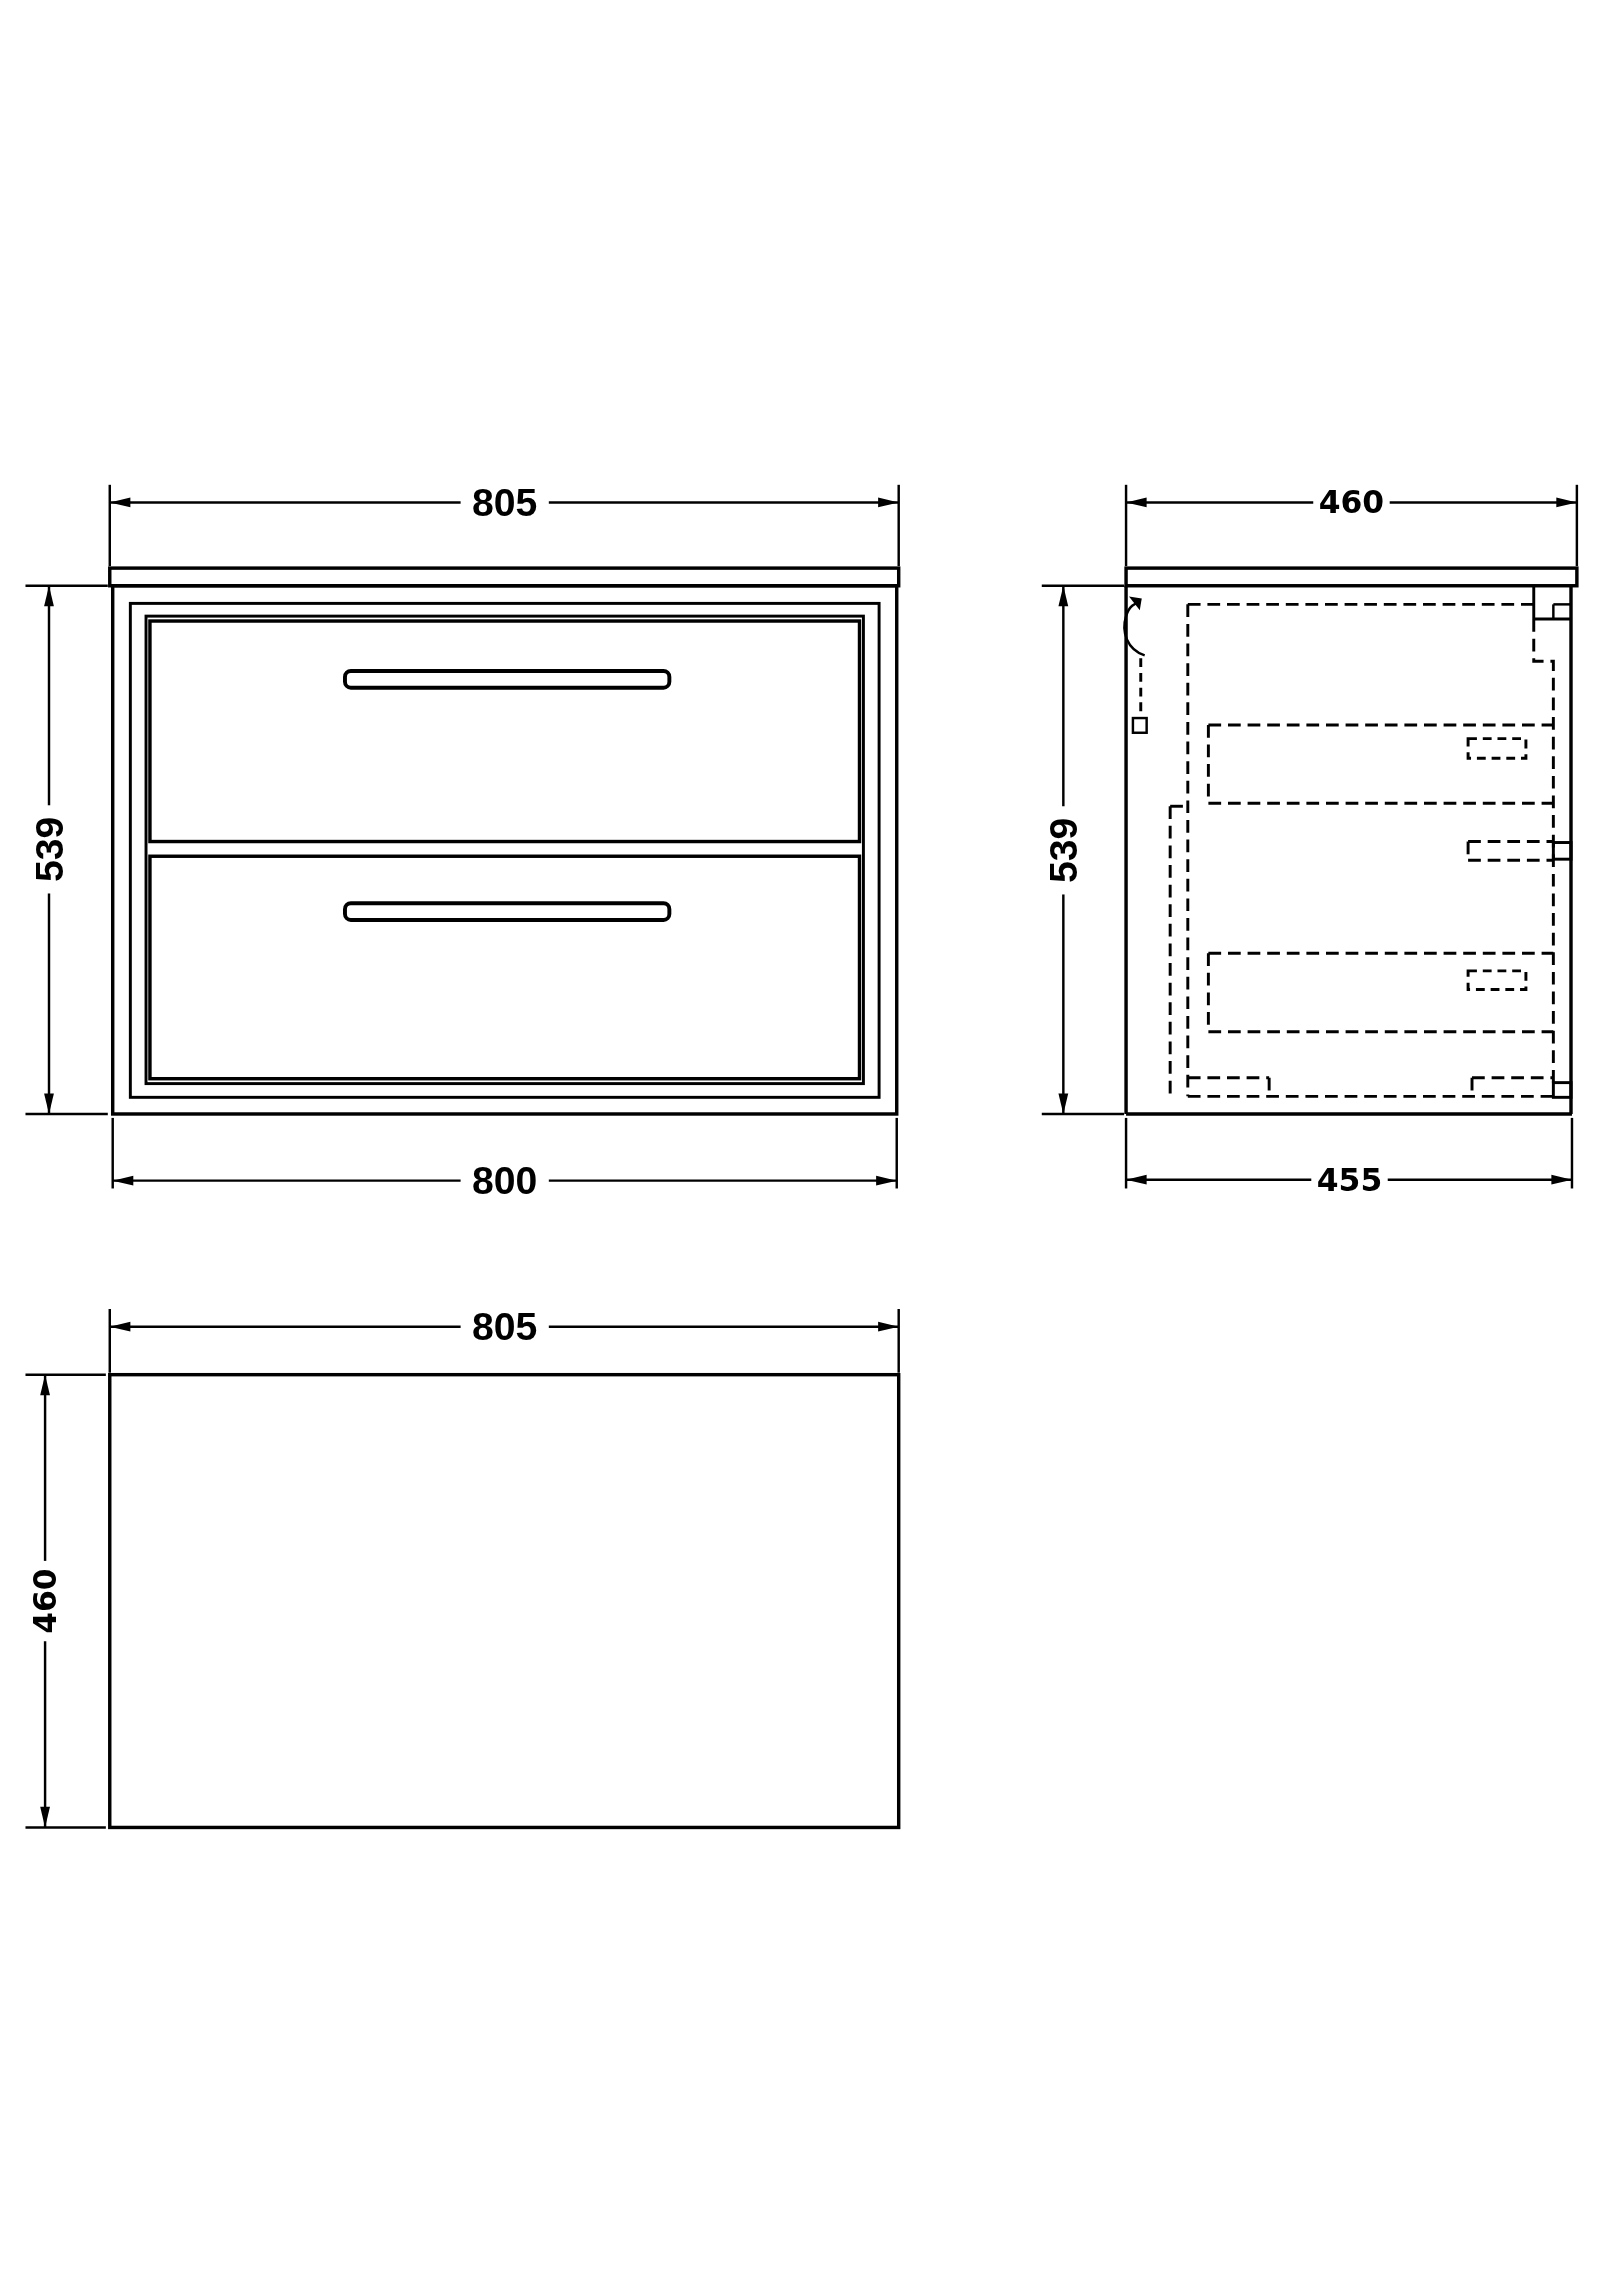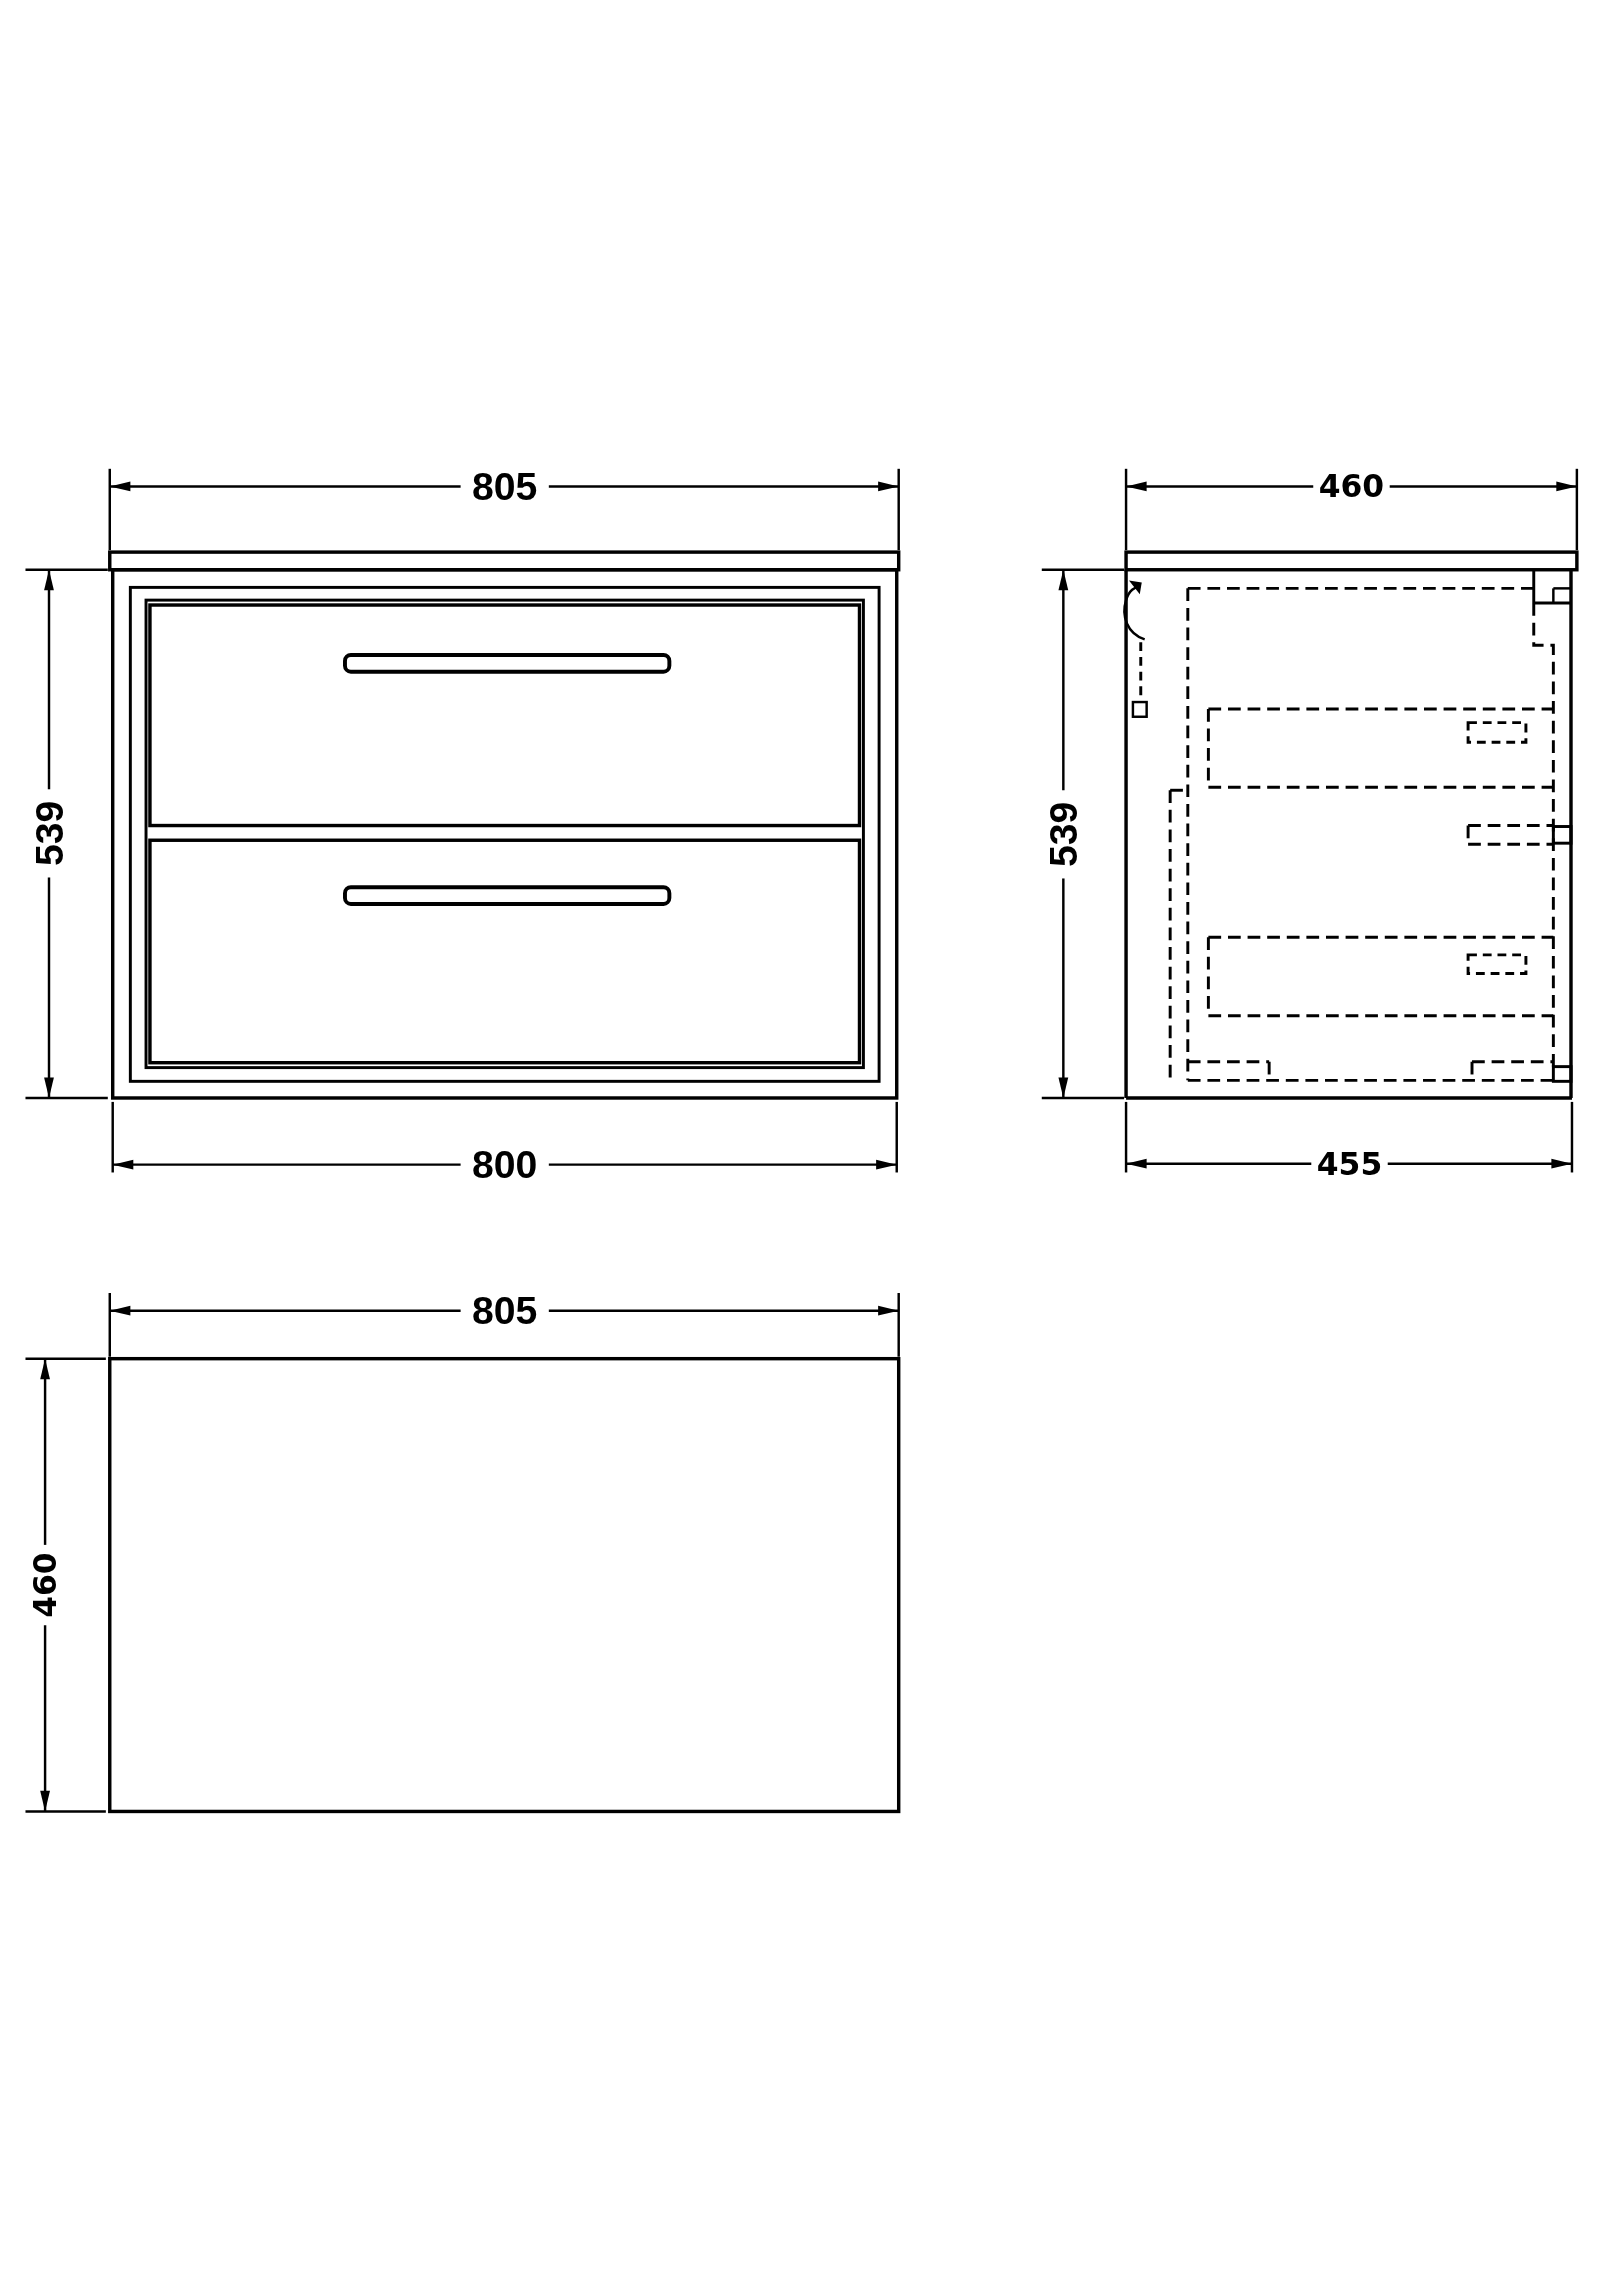--- a/index.html
+++ b/index.html
@@ -1,16 +1,16 @@
 <!DOCTYPE html>
 <html><head>
 <meta charset="utf-8">
 <style>
   html,body{margin:0;padding:0;background:#ffffff;}
-  .page{position:relative;width:1620px;height:2088px;background:#ffffff;margin:0 auto;overflow:hidden;}
+  .page{position:relative;width:1620px;height:2088px;background:#ffffff;margin:16px auto;overflow:hidden;}
   svg{display:block;}
   .obj   {stroke:#000;stroke-width:3.5;fill:none;}
   .obj2  {stroke:#000;stroke-width:3;fill:none;}
   .thin  {stroke:#000;stroke-width:2.5;fill:none;}
   .handle{stroke:#000;stroke-width:4;fill:none;}
   .dash  {stroke:#000;stroke-width:3;fill:none;stroke-dasharray:13 7;}
   .dash2 {stroke:#000;stroke-width:3;fill:none;stroke-dasharray:9 6;}
   .dim   {stroke:#000;stroke-width:2.5;fill:none;}
   .ext   {stroke:#000;stroke-width:2.5;fill:none;}
   text{fill:#000;text-anchor:middle;dominant-baseline:central;}

